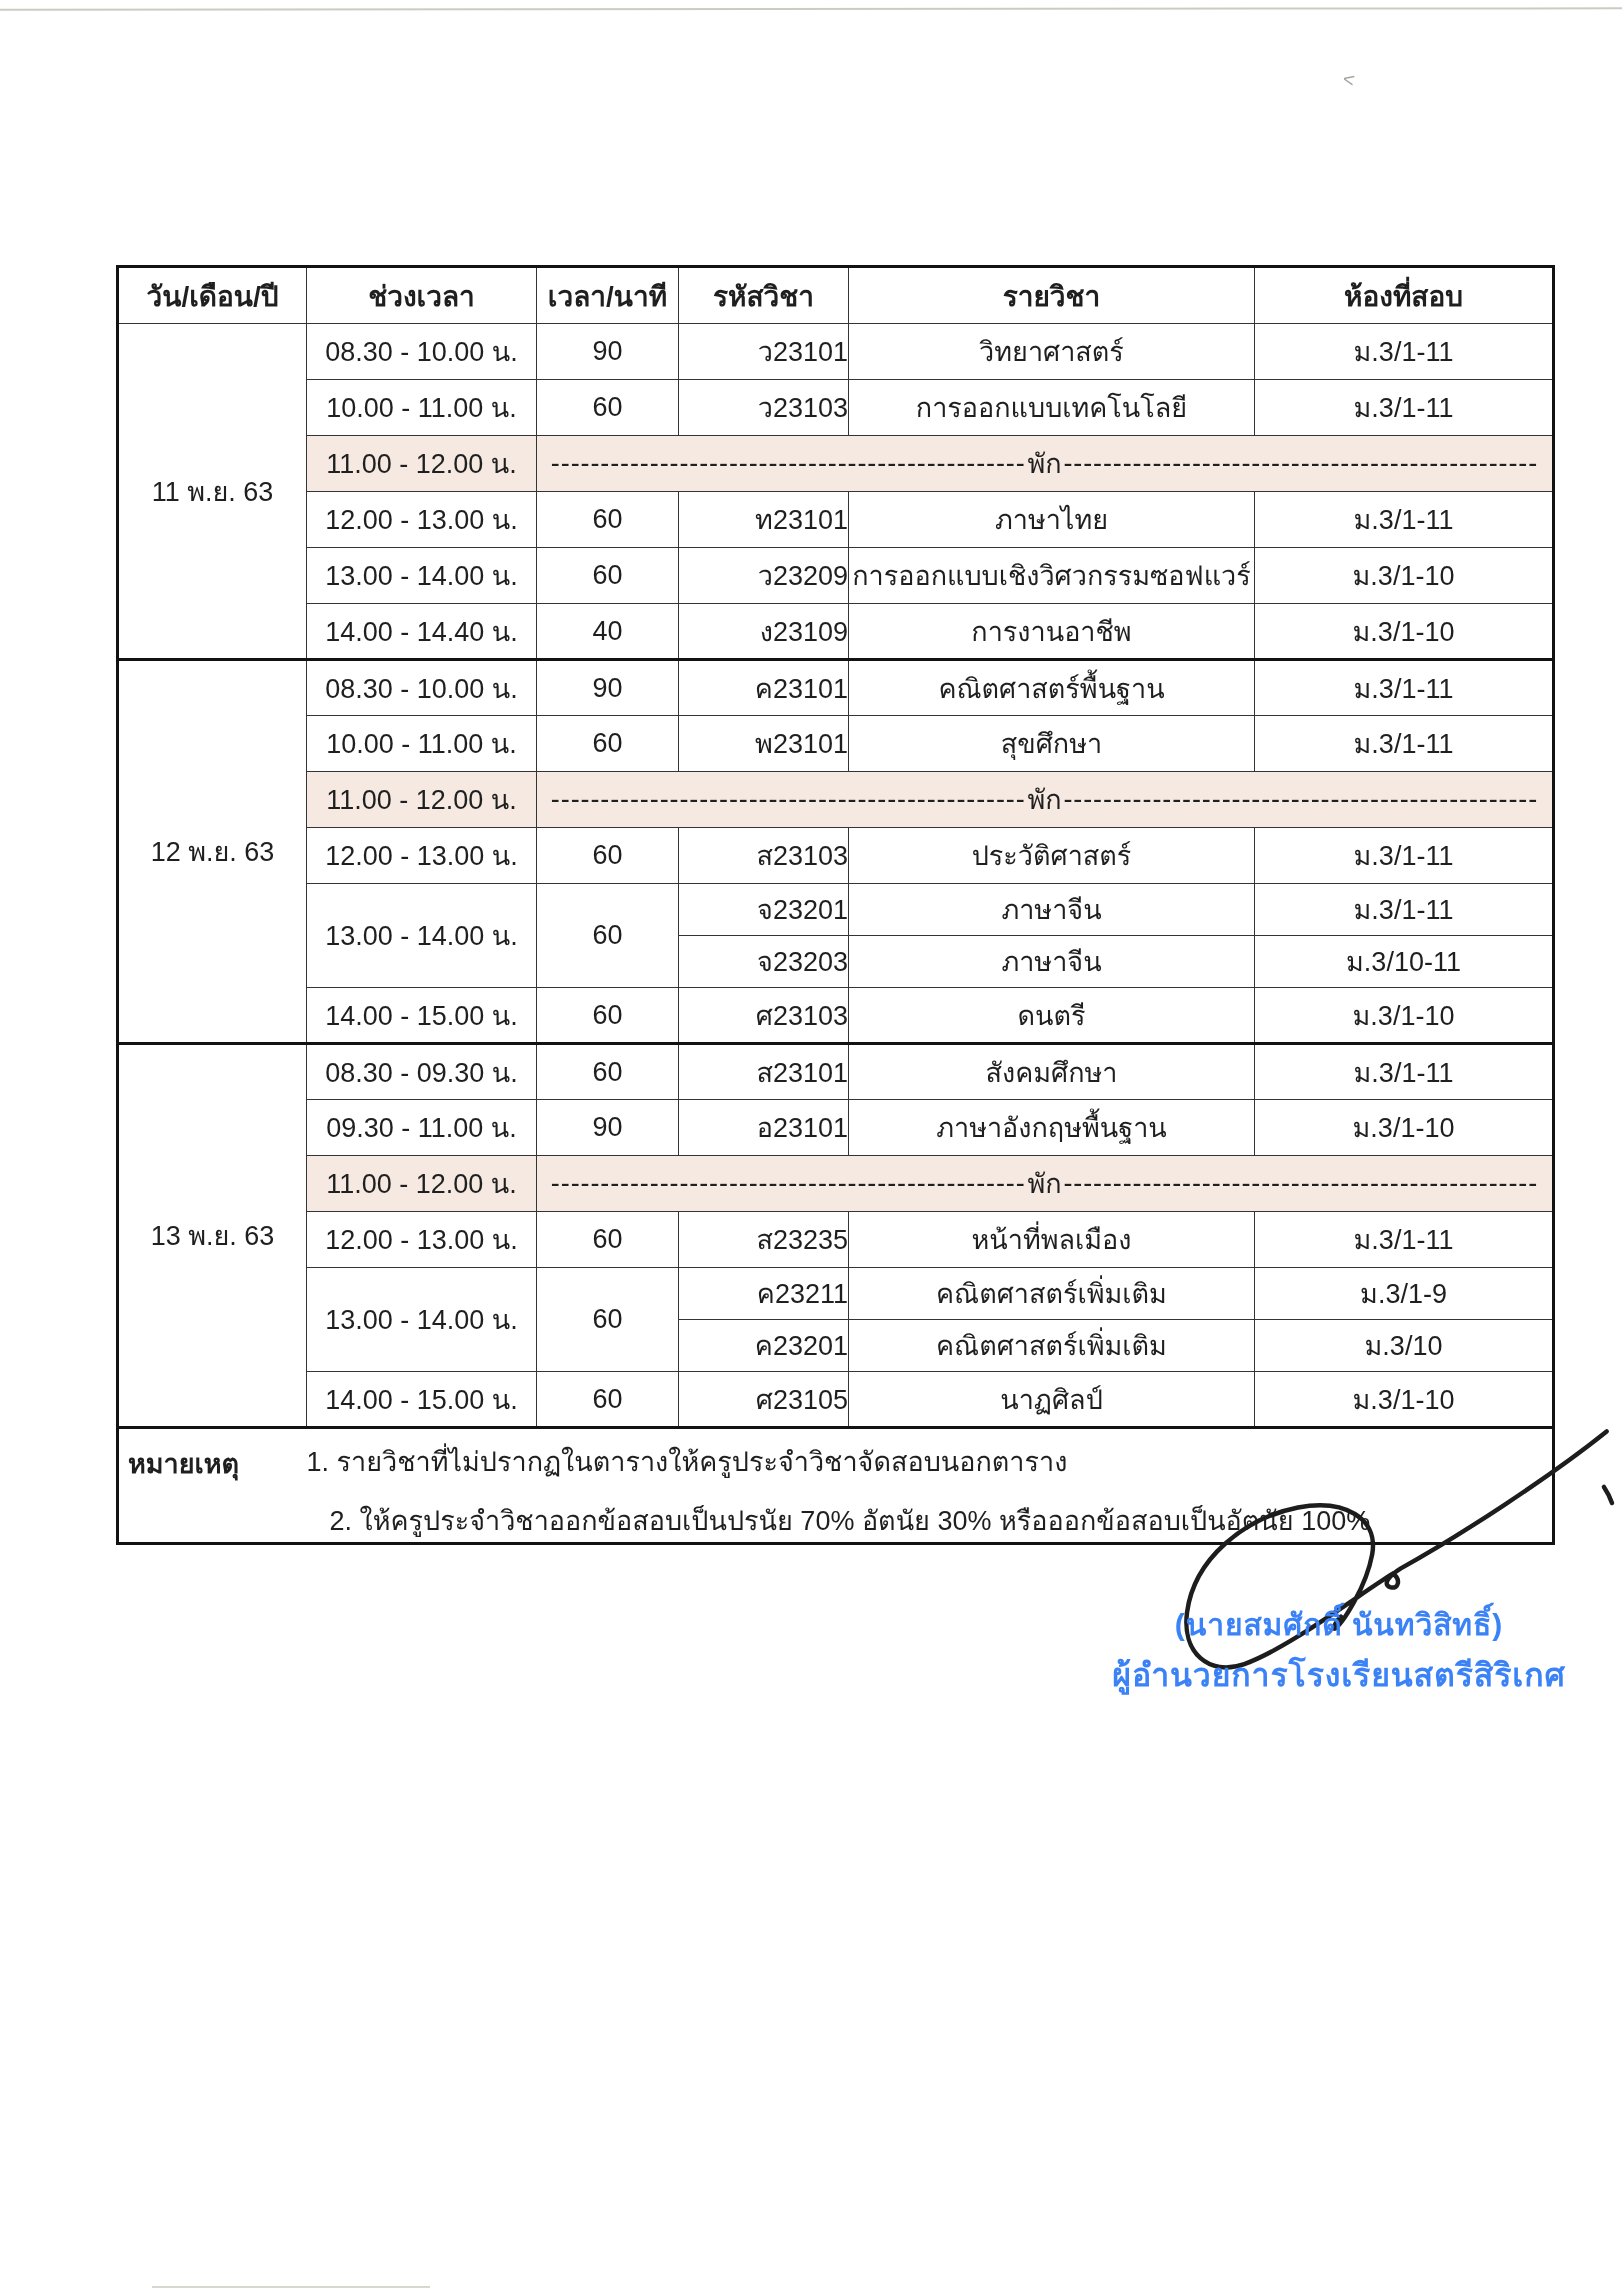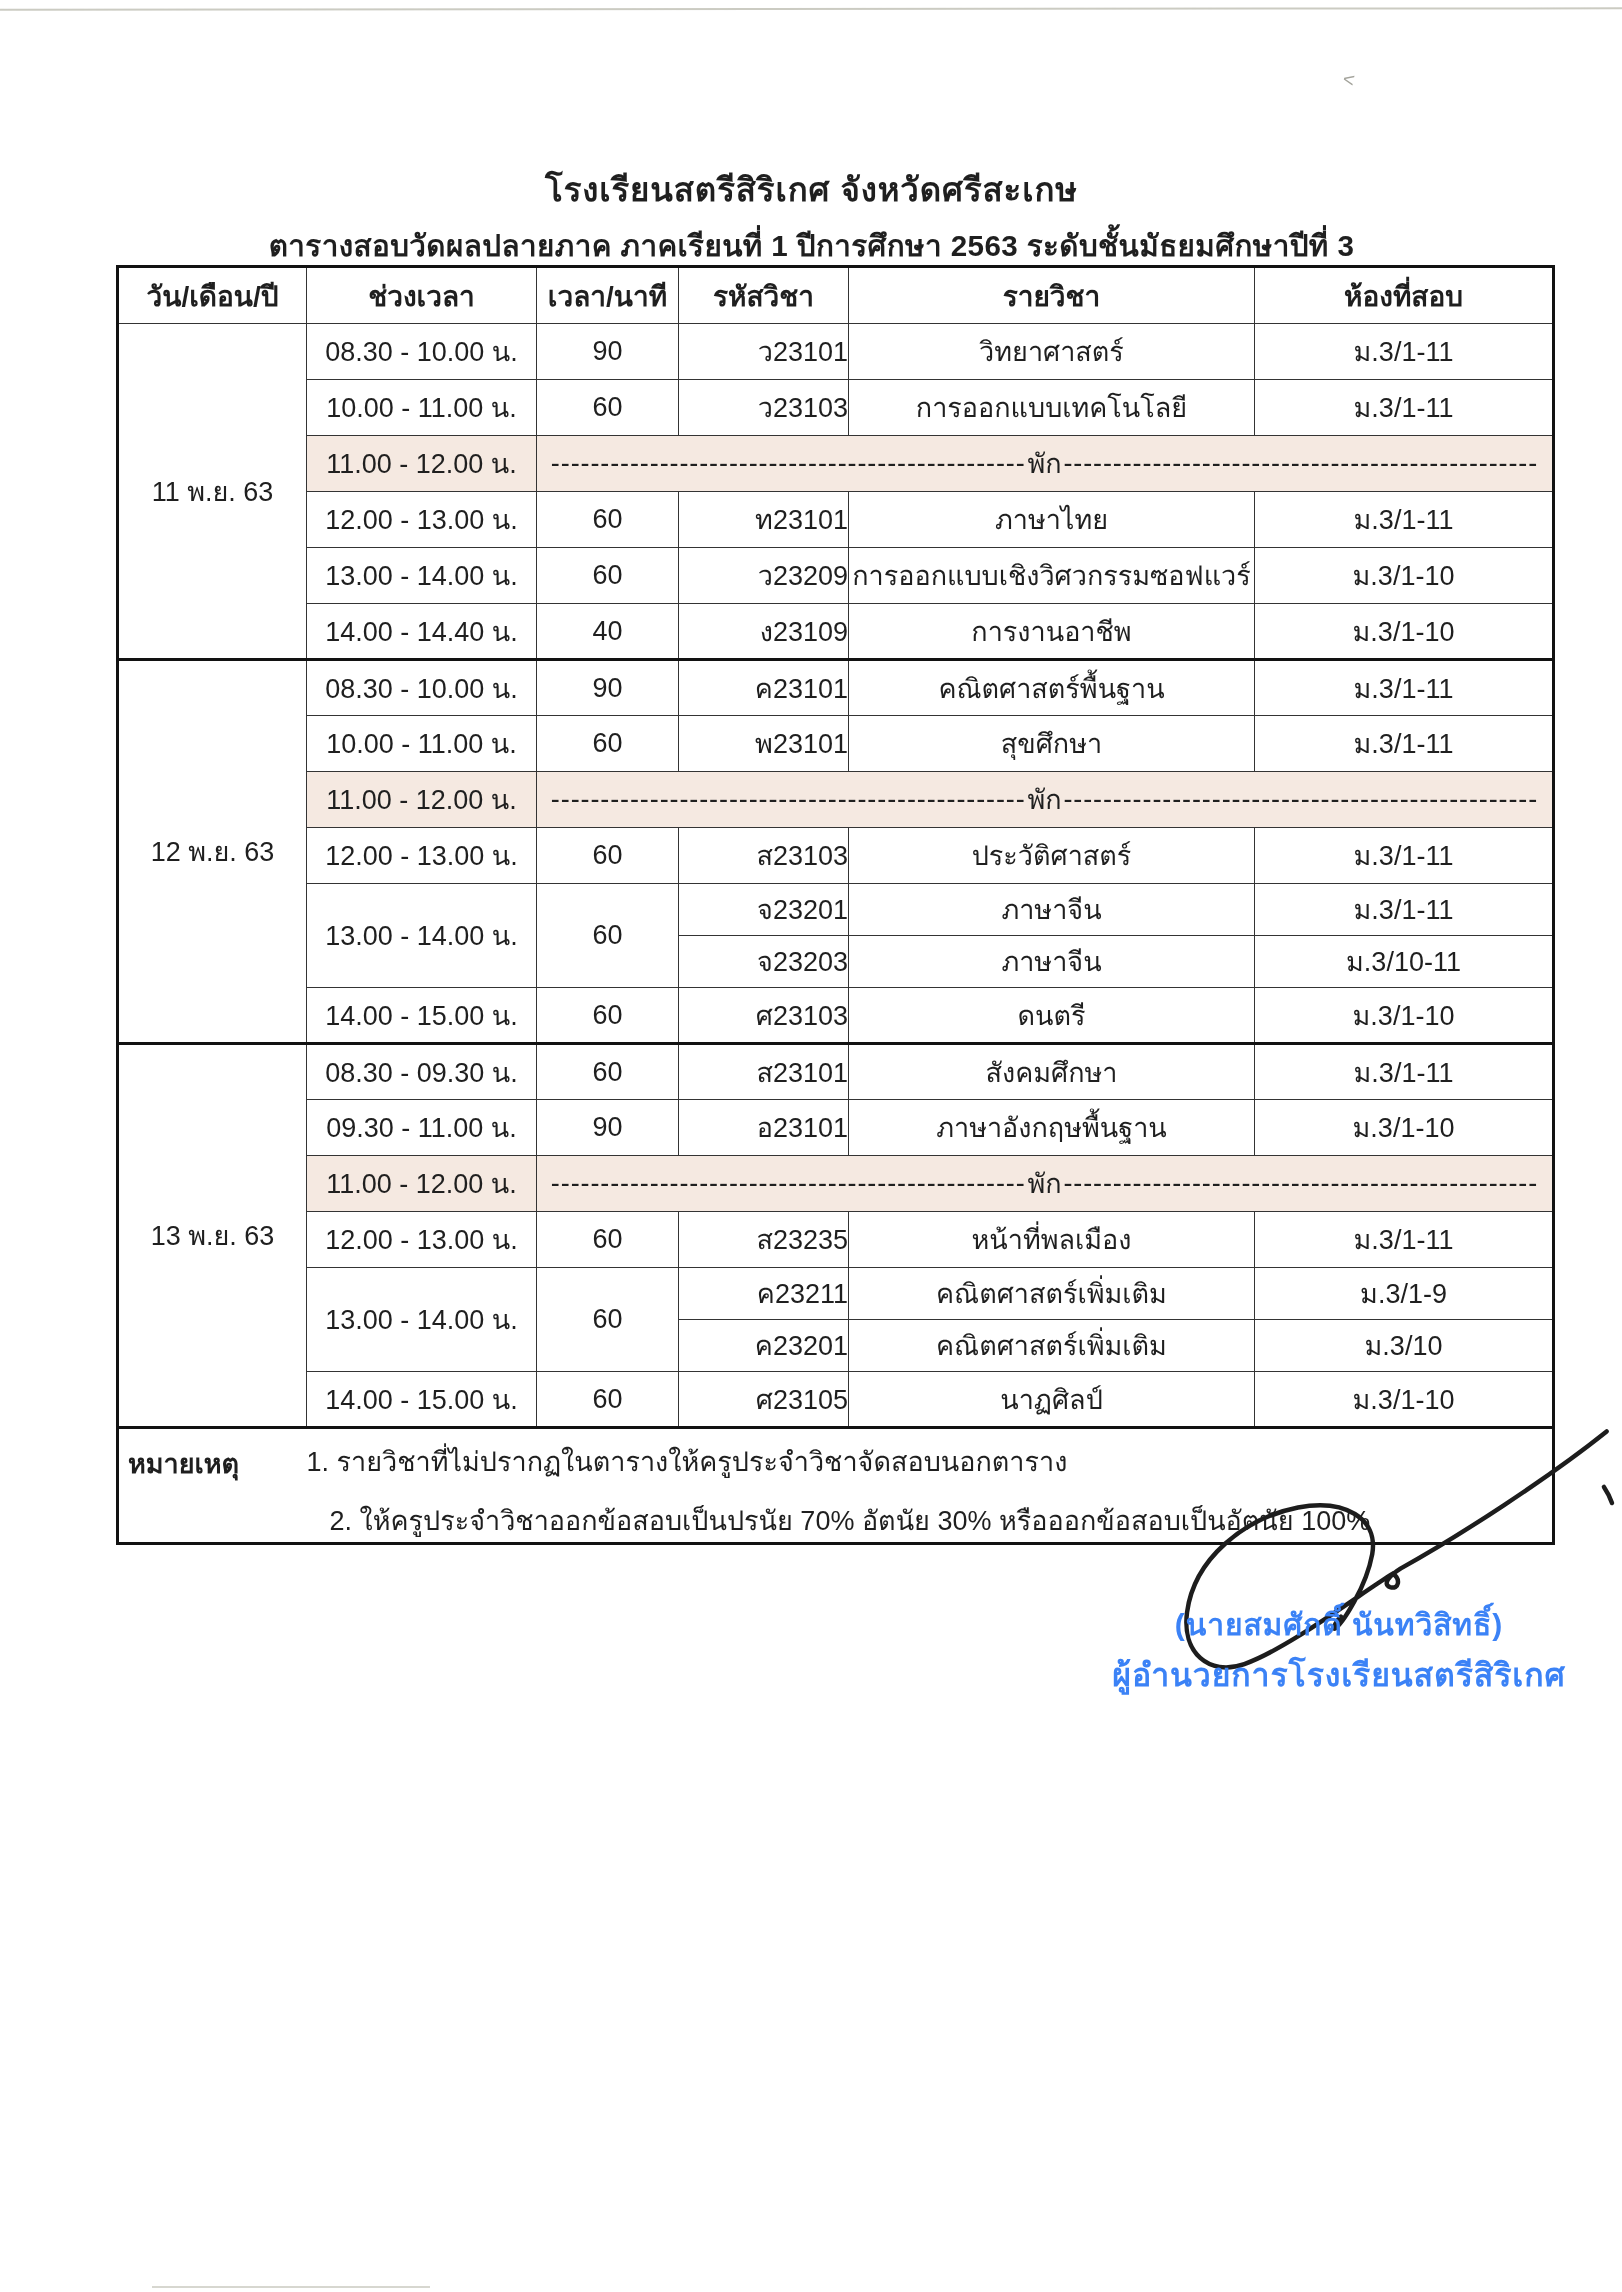--- a/index.html
+++ b/index.html
@@ -84,22 +84,20 @@
   .sig-title{font-size:32px;letter-spacing:0.9px;line-height:54px;}
 </style>
 </head>
 <body>
 
 <div class="page">
 
   <div class="scan-line-top"></div>
   <div class="scan-artifact">&lt;</div>
 
-  <div class="doc-title">โรงเรียนสตรีสิริเกศ  จังหวัดศรีสะเกษ</div>
-  <div class="doc-subtitle">ตารางสอบวัดผลปลายภาค  ภาคเรียนที่  1  ปีการศึกษา  2563  ระดับชั้นมัธยมศึกษาปีที่  3</div>
 
   <table class="sched">
     <colgroup>
       <col style="width:189px">
         <col style="width:230px">
         <col style="width:142px">
       <col style="width:170px">
         <col style="width:406px">
         <col style="width:299px">
     </colgroup>

